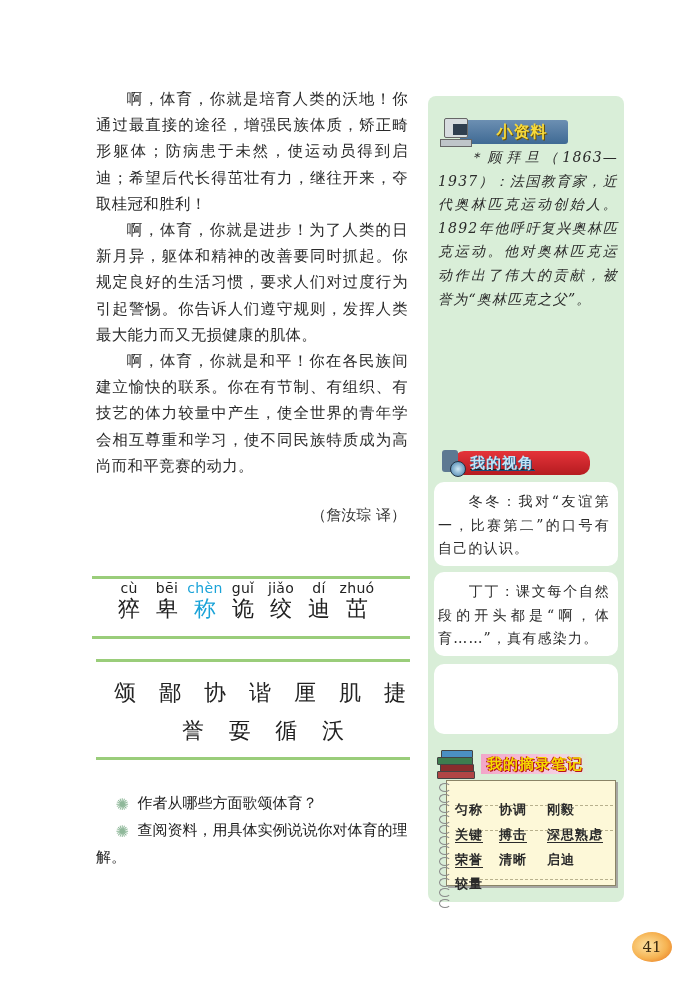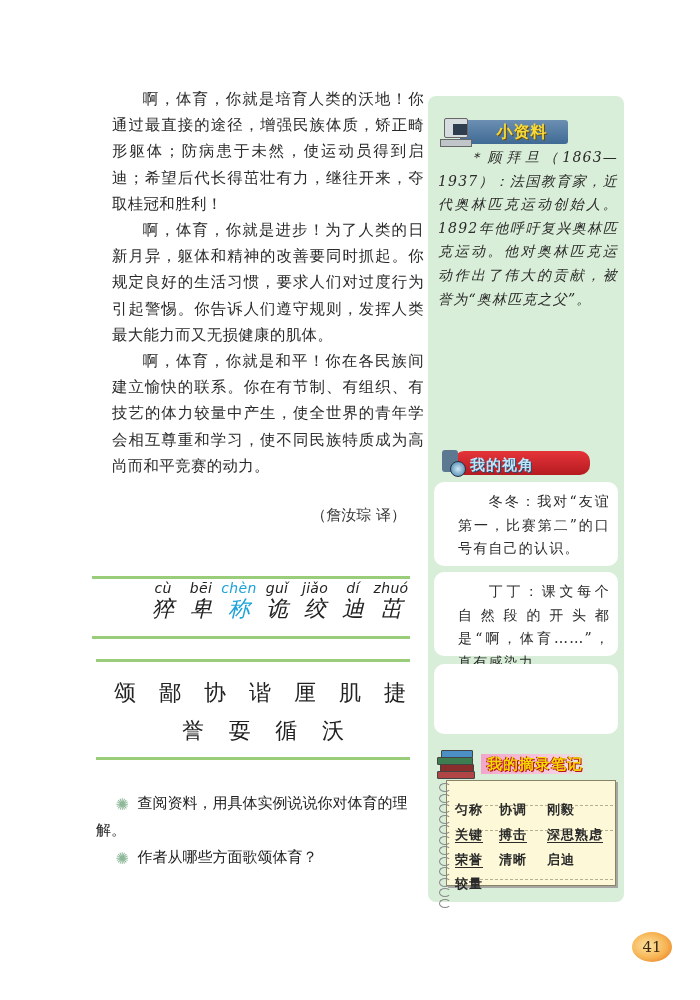--- a/index.html
+++ b/index.html
@@ -1,29 +1,29 @@
 <!DOCTYPE html>
 <html><head>
 <meta charset="utf-8">
 <style>
   html, body { margin: 0; padding: 0; }
   body {
     width: 700px; height: 1000px; background: #ffffff; position: relative; overflow: hidden;
     font-family: "DejaVu Serif", "Liberation Serif", serif; color: #222;
   }
-  .main-col { position: absolute; left: 112px; top: 86px; width: 312px; }
+  .main-col { position: absolute; left: 96px; top: 86px; width: 312px; }
   .para {
     font-size: 15.4px; line-height: 26.2px; letter-spacing: 0.4px;
     text-indent: 2em; margin: 0; text-align: justify; color: #2a2a2a;
   }
   .translator { position: absolute; left: 96px; top: 506px; width: 310px; text-align: right; font-size: 15px; color: #333; }
 
   .vocab-box { position: absolute; left: 92px; width: 318px; }
   .gline { height: 3px; background: #9acd7a; }
-  .pinyin-row { position: absolute; left: 110px; top: 580px; width: 300px; display: flex; justify-content: flex-end; font-style: italic; }
+  .pinyin-row { position: absolute; left: 110px; top: 580px; width: 300px; display: flex; justify-content: flex-start; }
   .py-cell { width: 38px; text-align: center; }
   .py { font-family: "DejaVu Sans", sans-serif; font-size: 14px; color: #222; letter-spacing: 0.3px; }
   .hz { font-family: "DejaVu Serif", serif; font-size: 22px; margin-top: -2px; color: #222; }
   .py-cell.highlight .py, .py-cell.highlight .hz { color: #1aa3d8; }
   .write-row1 { position: absolute; left: 110px; top: 678px; width: 300px; display: flex; justify-content: space-between; }
   .write-row2 { position: absolute; left: 178px; top: 716px; width: 170px; display: flex; justify-content: space-between; }
   .wz { font-size: 22px; width: 30px; text-align: center; }
 
   .questions { position: absolute; left: 96px; top: 790px; width: 312px; }
   .q { font-size: 15px; line-height: 27px; margin: 0; text-indent: 1.3em; position: relative; }
@@ -51,29 +51,29 @@
   .side-text {
     position: absolute; font-size: 14px; line-height: 23.6px; color: #2a2a2a; letter-spacing: 1.2px;
     font-family: "DejaVu Serif", serif;
   }
   .info-text { left: 438px; top: 146px; width: 180px; }
   .info-text p { margin: 0; text-indent: 2.2em; text-align: justify; font-style: italic; }
 
   .hdr2 { left: 440px; top: 448px; }
   .hdr2 .bar {
     width: 120px; height: 24px; margin-left: -12px; background: linear-gradient(#e5343a, #b51b20);
-    border-radius: 10px; display: flex; align-items: flex-end; padding-left: 16px;
+    border-radius: 10px; display: flex; align-items: center; padding-left: 16px; text-decoration: underline;
   }
   .hdr2 .hdr-title { color: #bfe3f7; text-shadow: 1px 1px 0 #1a4f7a; font-size: 15px; }
   .cam-icon { width: 26px; height: 30px; position: relative; z-index: 2; }
   .cam-icon .body { position: absolute; left: 2px; top: 2px; width: 16px; height: 22px; background: #5d7992; border-radius: 3px; }
   .cam-icon .lens { position: absolute; left: 10px; top: 13px; width: 14px; height: 14px; border-radius: 50%; background: radial-gradient(#cde8f5, #3e7aa8); border: 1px solid #234; }
 
   .note-card { position: absolute; left: 434px; width: 184px; background: #ffffff; border-radius: 10px; }
-  .note-card .side-text { position: static; padding: 8px 8px 0 24px; }
+  .note-card .side-text { position: static; padding: 8px 8px 0 4px; }
   .note-card p { margin: 0; text-indent: 2.2em; text-align: justify; }
   .card1 { top: 482px; height: 84px; }
   .card2 { top: 572px; height: 84px; }
   .card3 { top: 664px; height: 70px; }
 
   .hdr3 { left: 437px; top: 750px; }
   .books-icon { width: 40px; height: 28px; position: relative; }
   .books-icon span { position: absolute; left: 0; height: 6px; border-radius: 1px; border: 1px solid #444; }
   .books-icon .b1 { top: 0; width: 30px; background: #4b8fc4; left: 4px; }
   .books-icon .b2 { top: 7px; width: 34px; background: #3e7d4f; }
@@ -166,22 +166,22 @@
   <span class="wz">誉</span>
   <span class="wz">耍</span>
   <span class="wz">循</span>
   <span class="wz">沃</span>
 </div>
 <div class="vocab-box" style="top:757px;left:96px;width:314px">
     <div class="gline"></div>
   </div>
 
 <div class="questions">
+  <p class="q"><span class="flower"></span><span>作者从哪些方面歌颂体育？</span></p>
   <p class="q"><span class="flower"></span><span>查阅资料，用具体实例说说你对体育的理解。</span></p>
-  <p class="q"><span class="flower"></span><span>作者从哪些方面歌颂体育？</span></p>
 </div>
 
 <div class="side-panel"></div>
 
 <div class="side-header hdr1">
   <div class="pc-icon">
       <div class="mon">
         <div class="scr"></div>
       </div>
       <div class="kb"></div>

